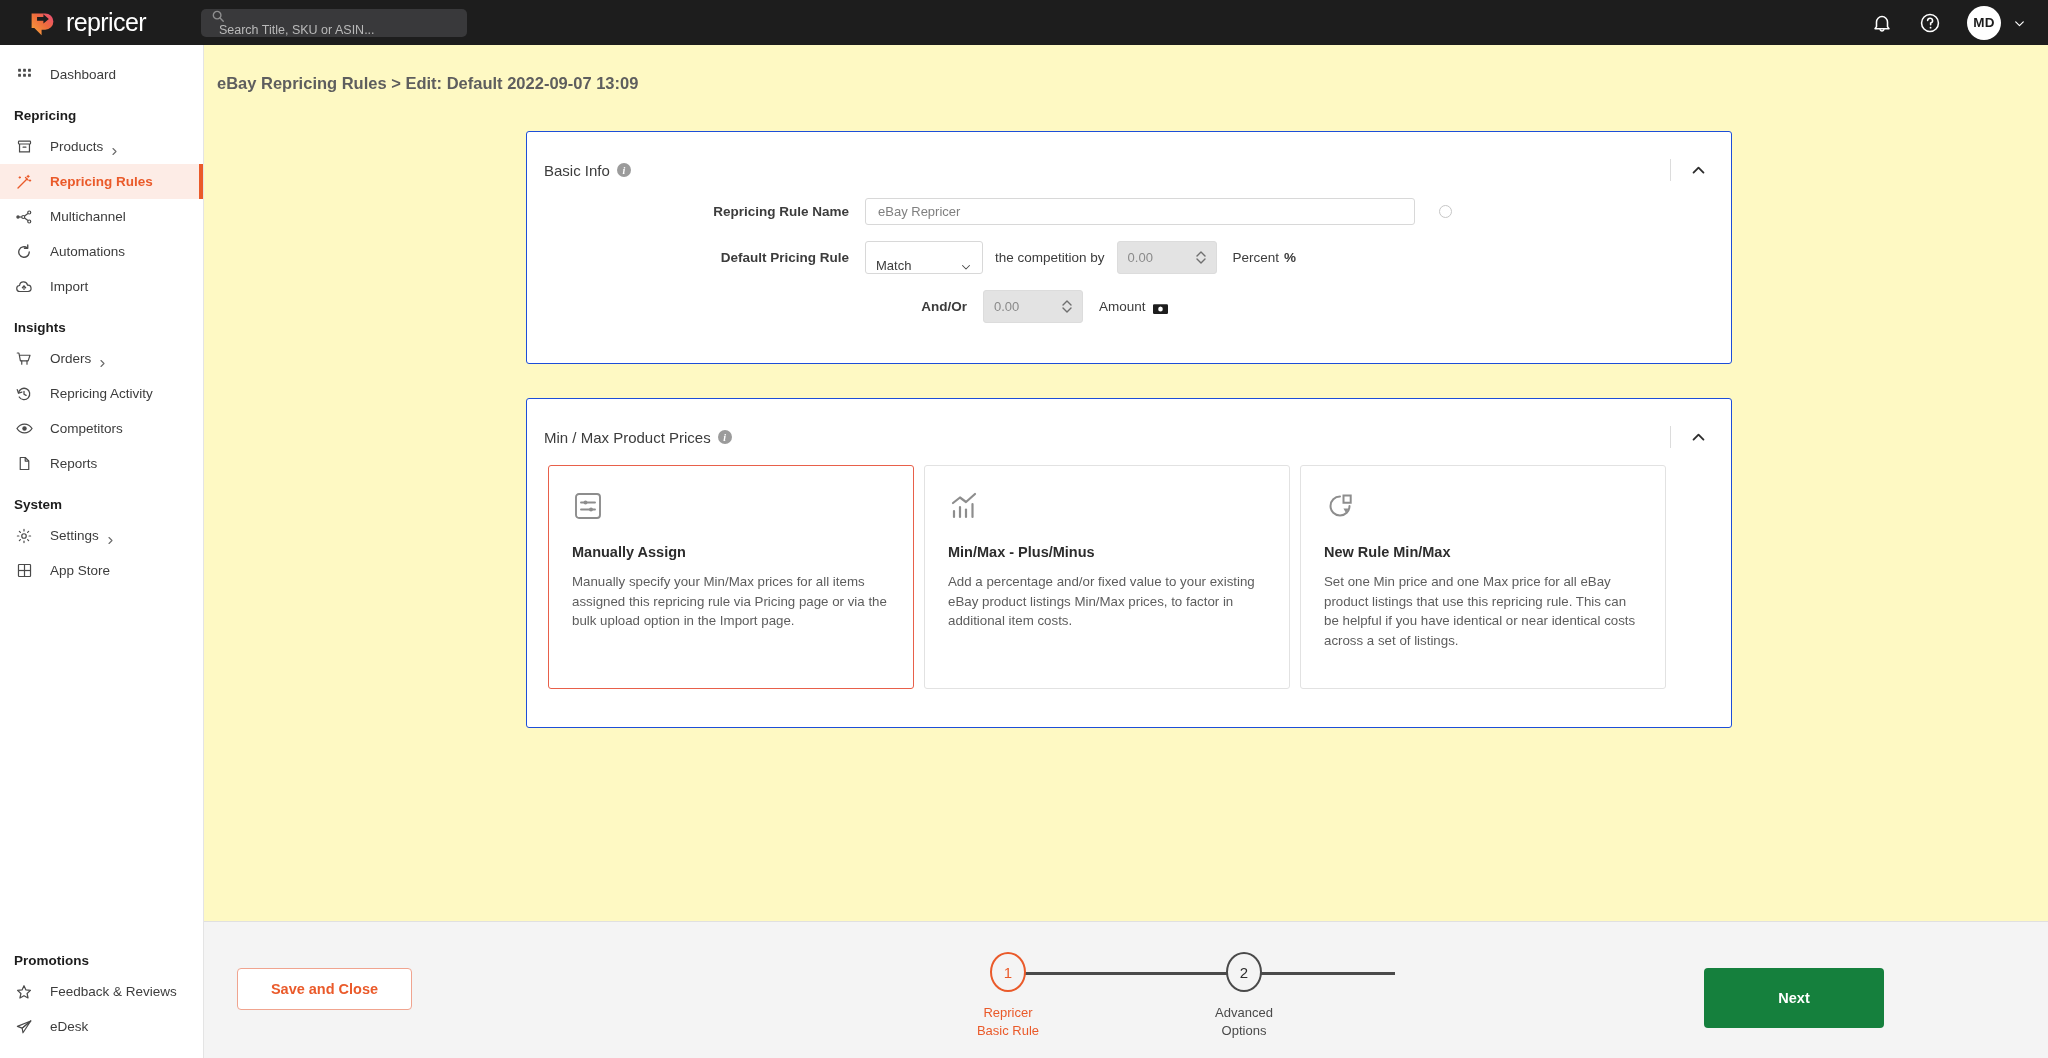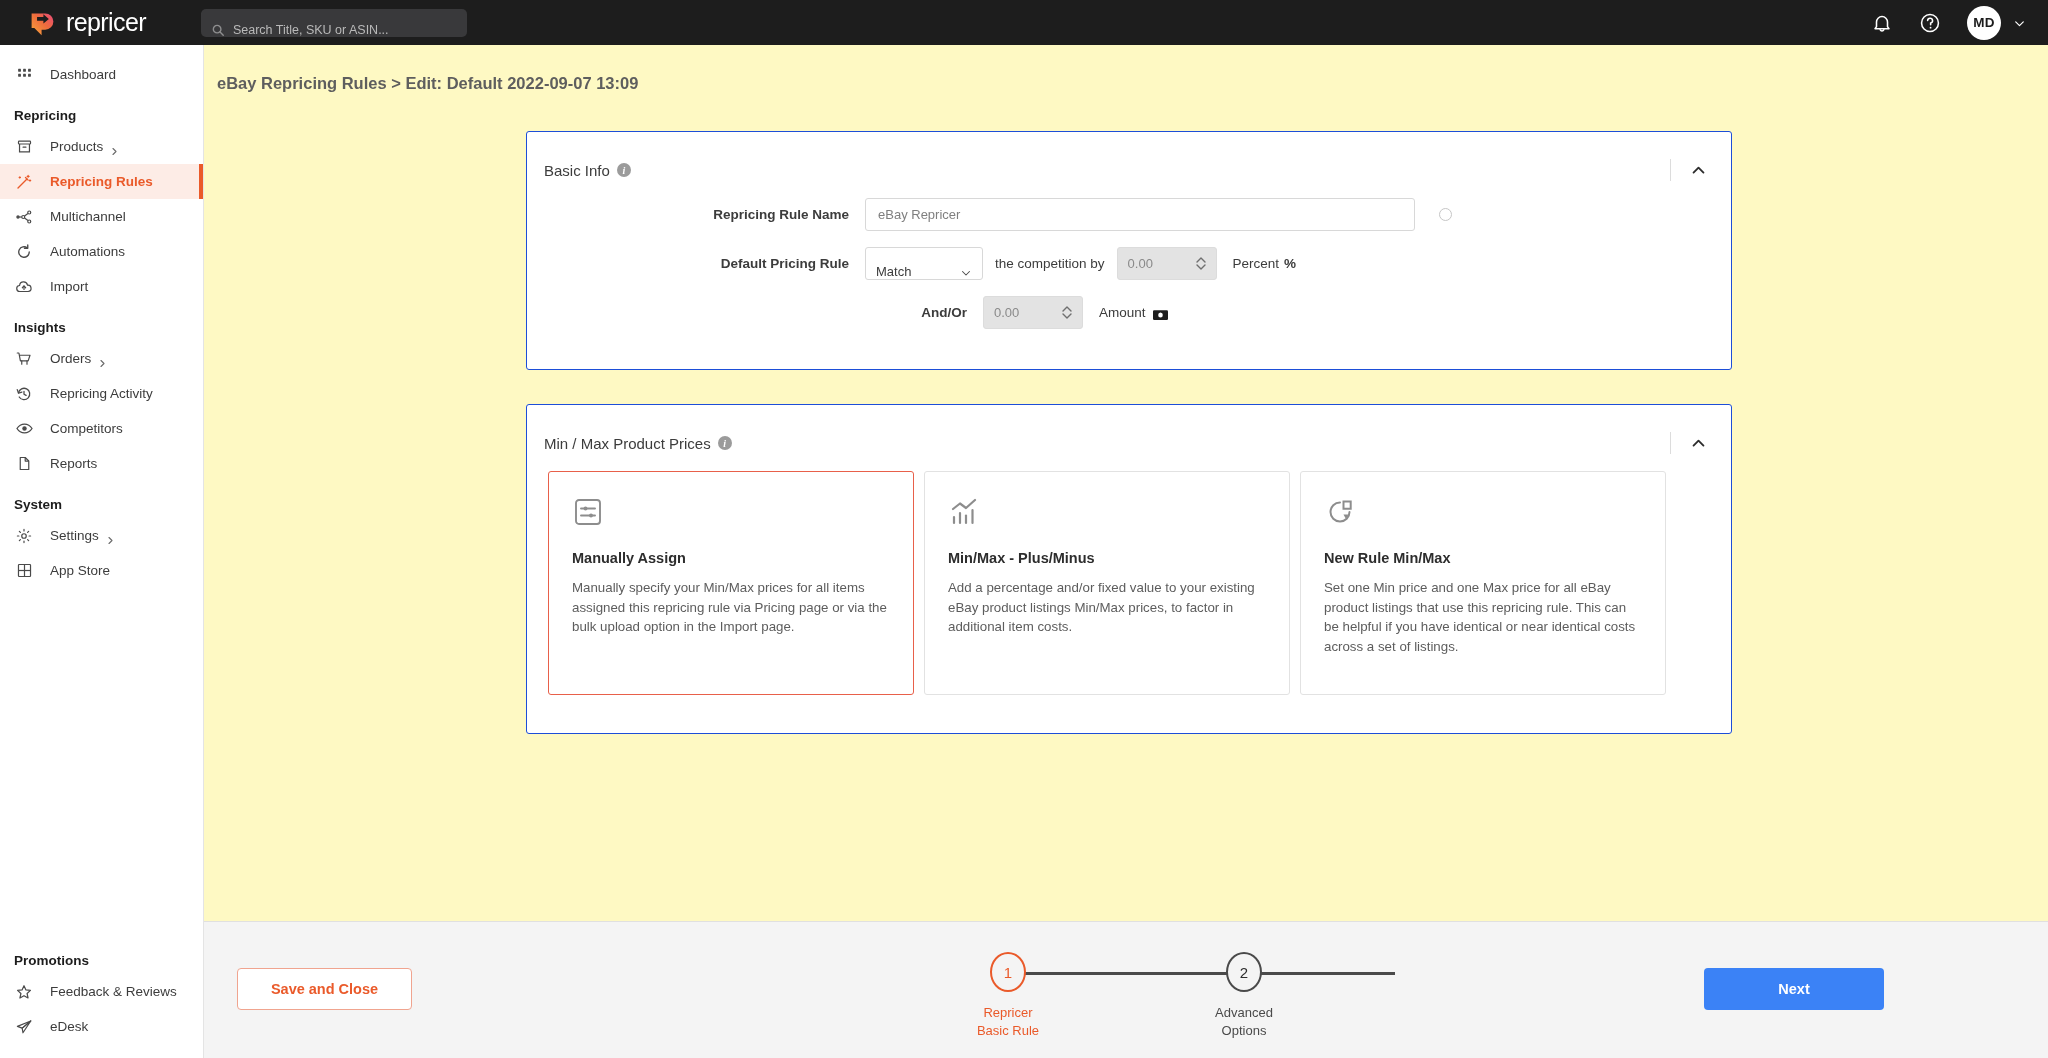--- a/index.html
+++ b/index.html
@@ -17,21 +17,21 @@
   }
   .logo-wrap { display: flex; align-items: center; margin-left: 28px; }
   .logo-mark { width: 29px; height: 29px; position: relative; }
   .logo-text {
     color: #ffffff; font-size: 25px; letter-spacing: -0.6px;
     margin-left: 9px; font-weight: 400;
   }
   .search-box {
     margin-left: 55px; width: 266px; height: 28px;
     background: #39393b; border-radius: 5px;
-    display: flex; align-items: flex-end; padding: 0 10px;
+    display: flex; align-items: flex-start; padding: 0 10px; flex-direction: column;
   }
   .search-icon { width: 14px; height: 14px; flex: 0 0 auto; opacity: .65; }
   .search-input {
     background: transparent; border: 0; outline: none;
     color: #d3d3d3; font-size: 12.5px; margin-left: 8px;
     font-family: "Liberation Sans", sans-serif; width: 100%;
   }
   .search-input::placeholder { color: #b9b9b9; }
   .topbar-right {
     margin-left: auto; margin-right: 22px;
@@ -105,21 +105,21 @@
   .vdiv { width: 1px; height: 22px; background: #dcdcdc; }
   .chev-up { width: 17px; height: 17px; cursor: pointer; }
 
   
   .frow { display: flex; align-items: center; margin-top: 10px; }
   .flabel {
     width: 338px; text-align: right; padding-right: 16px;
     font-size: 13.5px; font-weight: 700; color: #3c3c3c;
   }
   .inp {
-    height: 33px; border: 1px solid #d8d8d8; border-radius: 3px;
+    height: 27px; border: 1px solid #d8d8d8; border-radius: 3px;
     background: #fff; font-size: 13px; color: #7f7f7f;
     padding: 0 12px; display: flex; align-items: center;
     font-family: "Liberation Sans", sans-serif;
   }
   .inp-name { width: 550px; }
   .sel {
     width: 118px; height: 33px; border: 1px solid #d8d8d8; border-radius: 3px;
     background: #fff; font-size: 13px; color: #3c3c3c;
     padding: 0 10px; display: flex; align-items: flex-end; cursor: pointer;
   }
@@ -164,22 +164,22 @@
     background: #f4f4f4; border-top: 1px solid #e0e0e0;
   }
   .btn-save {
     position: absolute; left: 33px; top: 46px;
     width: 175px; height: 42px; border: 1px solid #f0a48f; border-radius: 4px;
     background: #fff; color: #ea5a2a; font-size: 14.5px; font-weight: 700;
     display: flex; align-items: center; justify-content: center; cursor: pointer;
   }
   .btn-next {
     position: absolute; right: 164px; top: 46px;
-    width: 180px; height: 42px; border-radius: 4px;
-    background: #3b82f6; color: #fff; font-size: 14.5px; font-weight: 700;
+    width: 180px; height: 60px; border-radius: 4px;
+    background: #15803d; color: #fff; font-size: 14.5px; font-weight: 700;
     display: flex; align-items: center; justify-content: center; cursor: pointer;
   }
   .stepper { position: absolute; left: 760px; top: 30px; width: 420px; }
   .step-track { position: relative; height: 42px; }
   .step-line {
     position: absolute; top: 20px; left: 53px; width: 378px;
     height: 3px; background: #4a4a4a;
   }
   .step-circle {
     position: absolute; top: 0; width: 36px; height: 40px;

